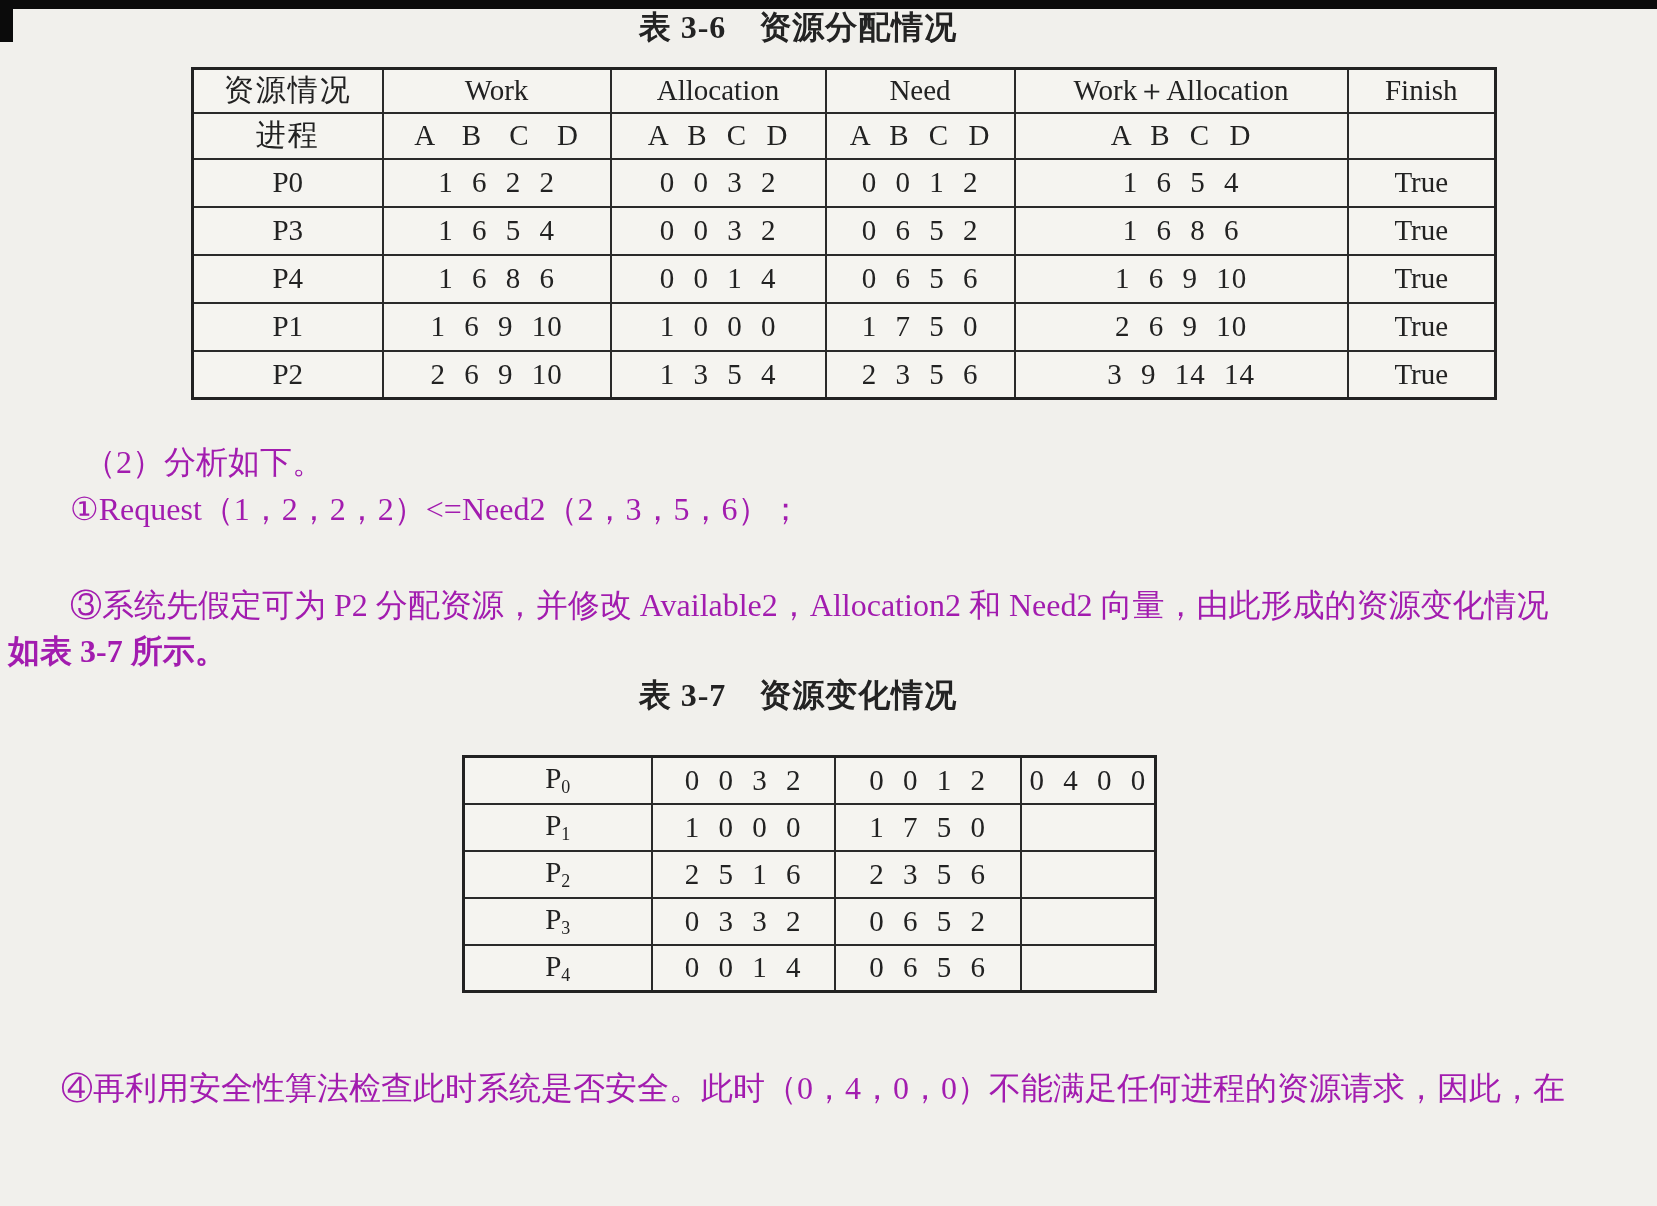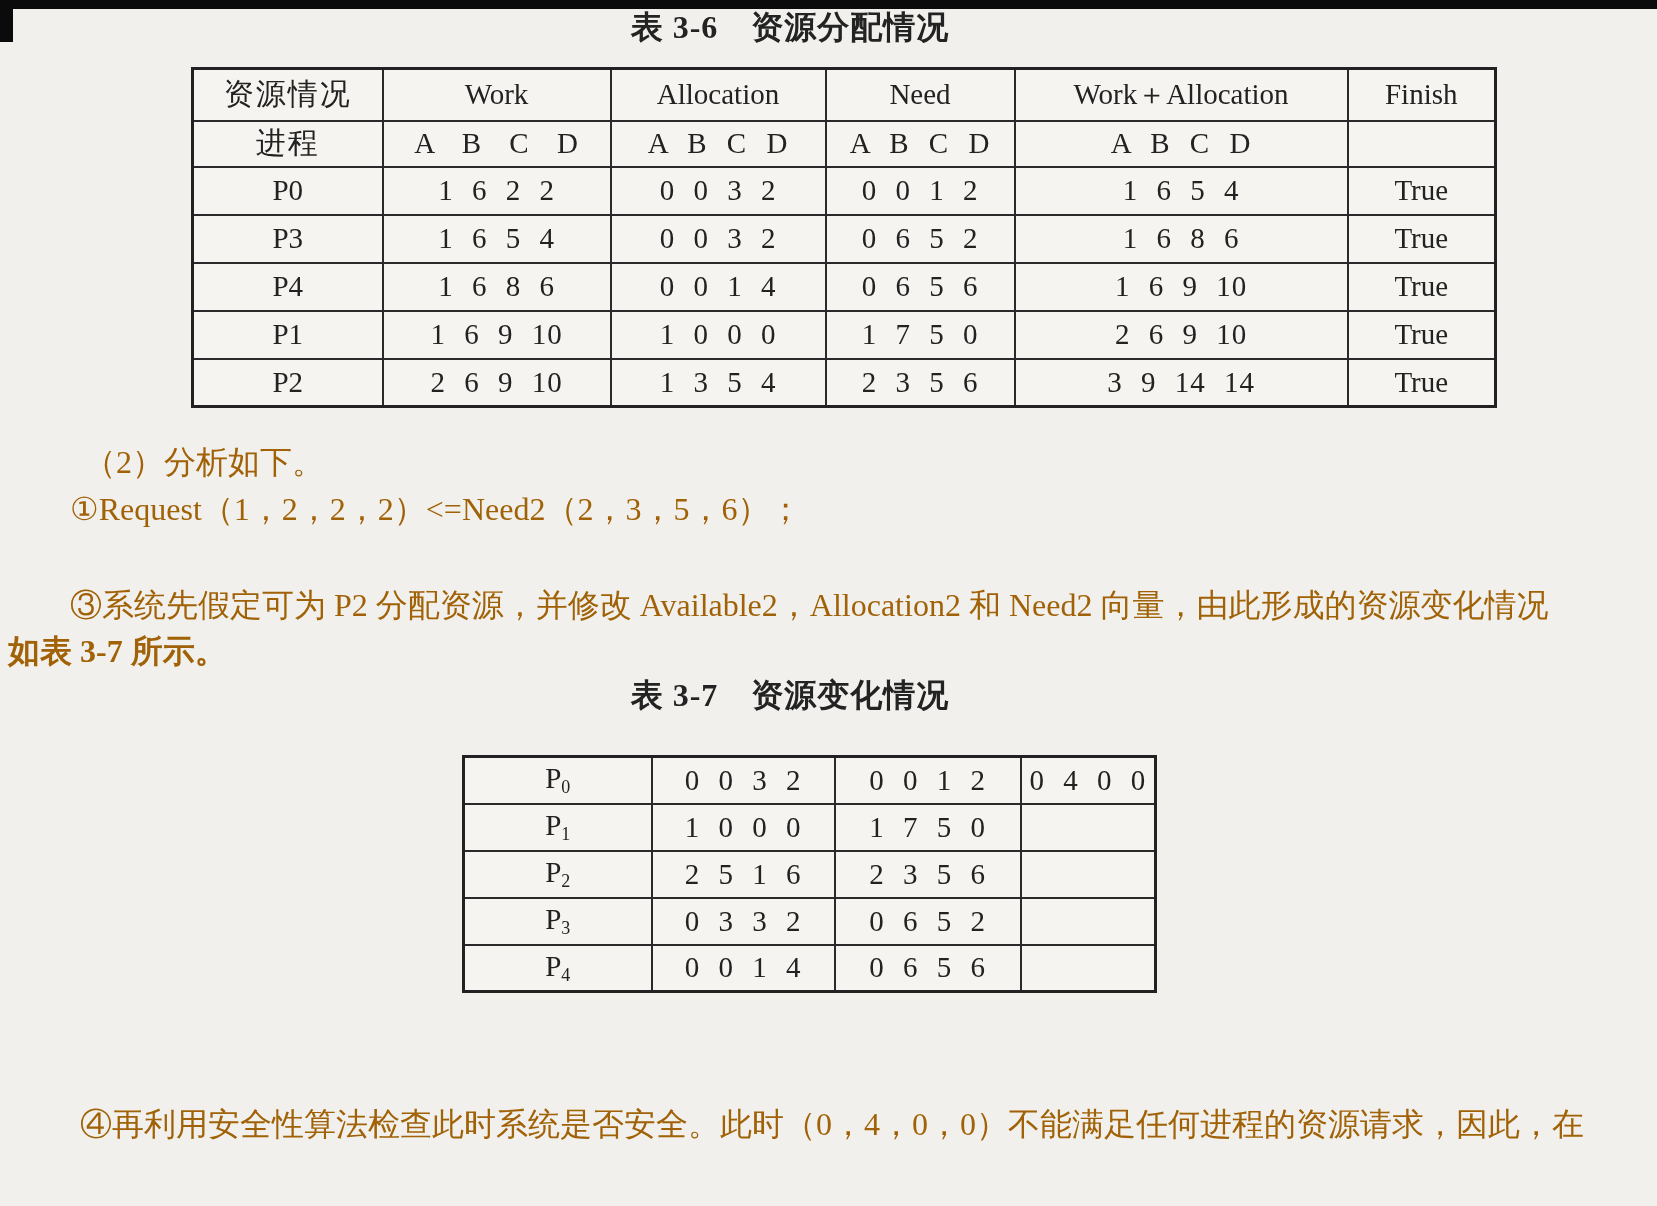--- a/index.html
+++ b/index.html
@@ -12,20 +12,21 @@
     overflow:hidden;
   }
   .scan-topbar { position:absolute; left:0; top:0; width:100%; height:9px; background:#0b0b0b; }
   .scan-corner { position:absolute; left:0; top:0; width:13px; height:42px; background:#0b0b0b; }
 
   .doc-title {
     position:absolute; left:0; width:1580px;
     text-align:center;
     font-size:32px; font-weight:bold; letter-spacing:1px;
     color:#232323;
+    padding-left:8px;
   }
   .title-36 { top:6px; }
   .title-37 { top:674px; }
 
   table.scan-table {
     position:absolute;
     border-collapse:collapse;
     table-layout:fixed;
     background:#f5f4f0;
     font-size:29px;
@@ -45,21 +46,21 @@
   .cjk-head { font-size:30px; letter-spacing:2px; }
   .nums { word-spacing:10px; letter-spacing:1px; }
   .abcd { word-spacing:11px; letter-spacing:1px; }
   .abcd-wide { word-spacing:19px; letter-spacing:1px; }
 
   .bodyline {
     position:absolute;
     font-size:32px;
     line-height:44px;
     white-space:nowrap;
-    color:#a16207;
+    color:#a21caf;
   }
   .subscript { font-size:0.62em; vertical-align:-0.28em; }
 </style>
 </head>
 <body>
 
 <div class="page">
 
   <div class="scan-topbar"></div>
   <div class="scan-corner"></div>
@@ -69,21 +70,21 @@
   <table class="scan-table t36">
     <colgroup>
       <col style="width:190px">
         <col style="width:228px">
         <col style="width:215px">
       <col style="width:189px">
         <col style="width:333px">
         <col style="width:148px">
     </colgroup>
     <tbody>
-        <tr style="height:52px">
+        <tr style="height:44px">
       <td class="cjk-head">资源情况</td>
       <td>Work</td>
       <td>Allocation</td>
       <td>Need</td>
       <td>Work＋Allocation</td>
       <td>Finish</td>
     </tr>
     <tr style="height:46px">
       <td class="cjk-head">进程</td>
       <td class="abcd-wide">A B C D</td>
@@ -176,15 +177,15 @@
     </tr>
     <tr style="height:47px">
       <td><span>P</span><span class="subscript">4</span></td>
       <td class="nums">0 0 1 4</td>
       <td class="nums">0 6 5 6</td>
       <td class="nums"></td>
     </tr>
   </tbody>
     </table>
 
-  <div class="bodyline" style="left:80px; top:1066px;margin-top:36px;">④再利用安全性算法检查此时系统是否安全。此时（0，4，0，0）不能满足任何进程的资源请求，因此，在</div>
+  <div class="bodyline" style="left:61px; top:1066px;">④再利用安全性算法检查此时系统是否安全。此时（0，4，0，0）不能满足任何进程的资源请求，因此，在</div>
 
 </div>
 
 </body></html>

